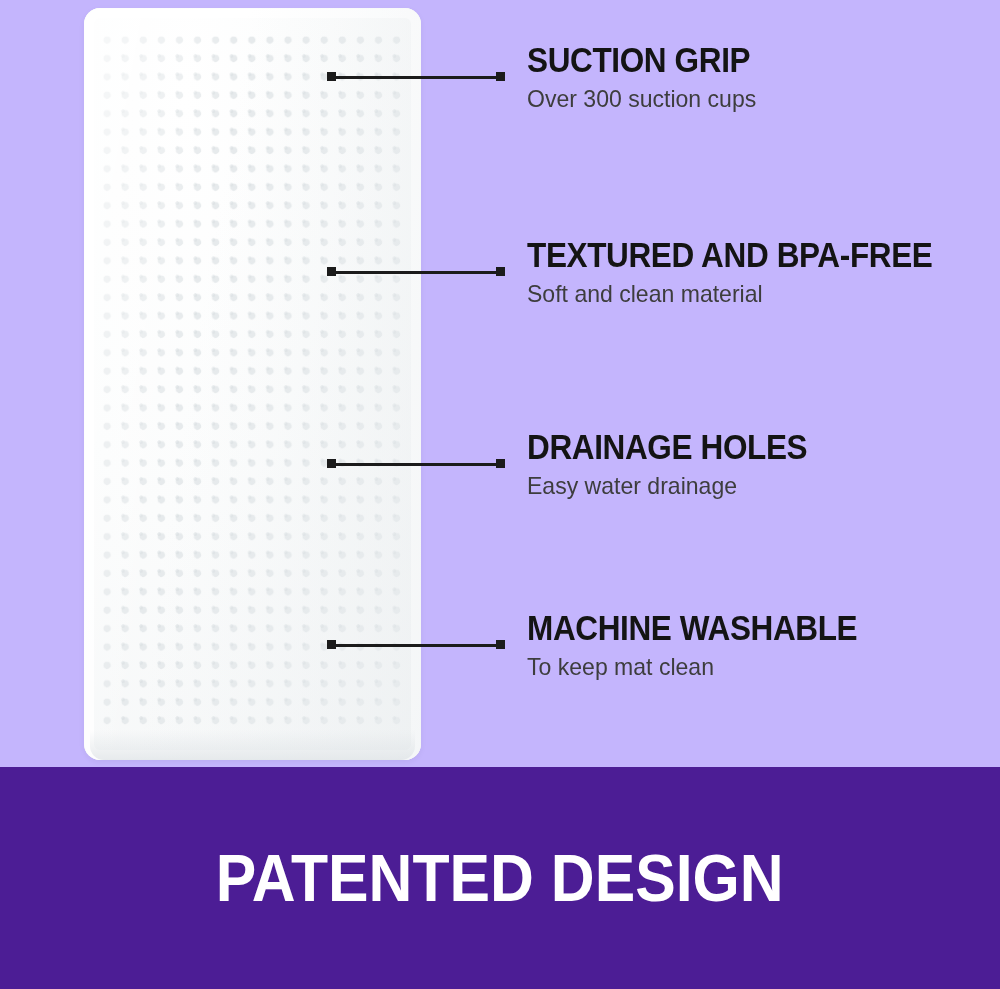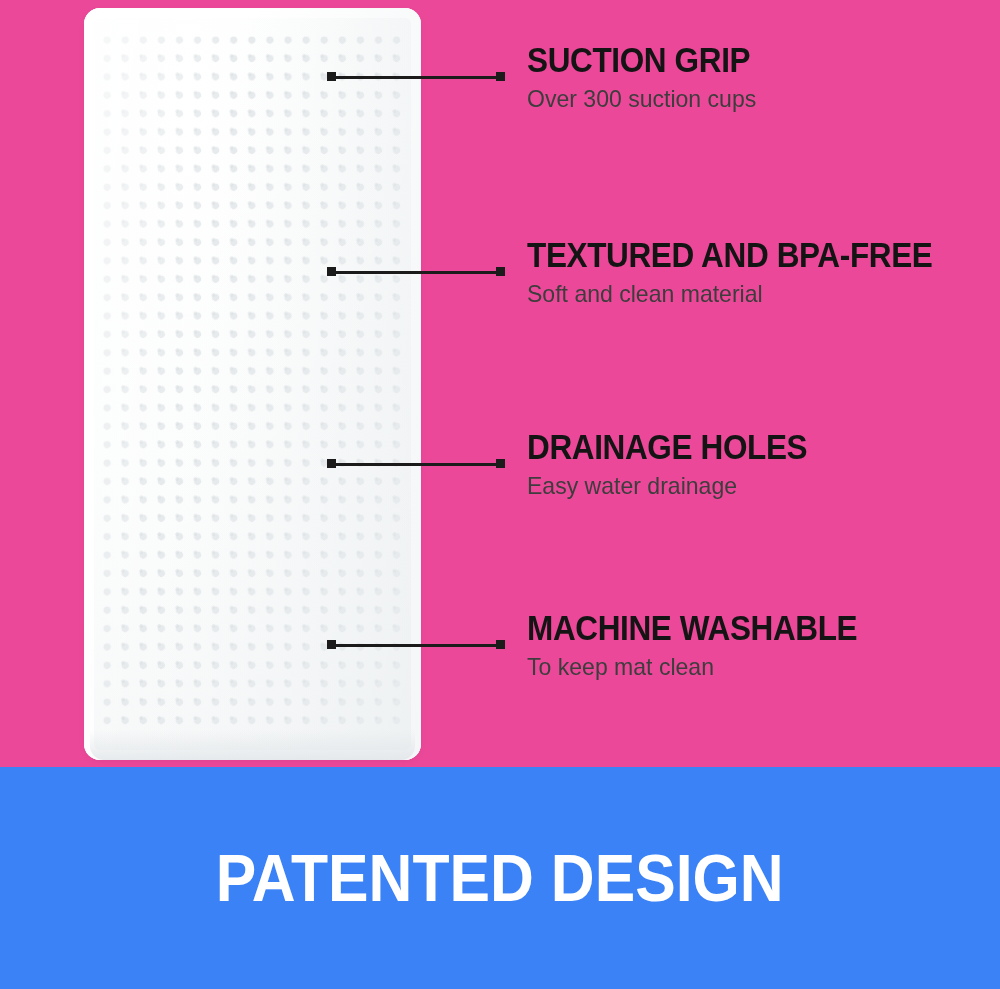--- a/index.html
+++ b/index.html
@@ -15,21 +15,21 @@
     overflow: hidden;
   }
 
   
   #product-infographic {
     position: absolute;
     left: 0;
     top: 0;
     width: 1000px;
     height: 767px;
-    background: #ec4899;
+    background: #c4b5fd;
   }
 
   
   #bath-mat {
     position: absolute;
     left: 84px;
     top: 8px;
     width: 337px;
     height: 752px;
     border-radius: 16px;
@@ -158,21 +158,21 @@
   #callout-3 { top: 458px; }
   #callout-4 { top: 639px; }
 
   
   #banner {
     position: absolute;
     left: 0;
     top: 767px;
     width: 1000px;
     height: 222px;
-    background: #3b82f6;
+    background: #4c1d95;
     display: flex;
     align-items: center;
     justify-content: center;
   }
   #banner-title {
     margin: 0;
     font-family: "Liberation Sans", sans-serif;
     font-weight: bold;
     font-size: 66px;
     line-height: 70px;

